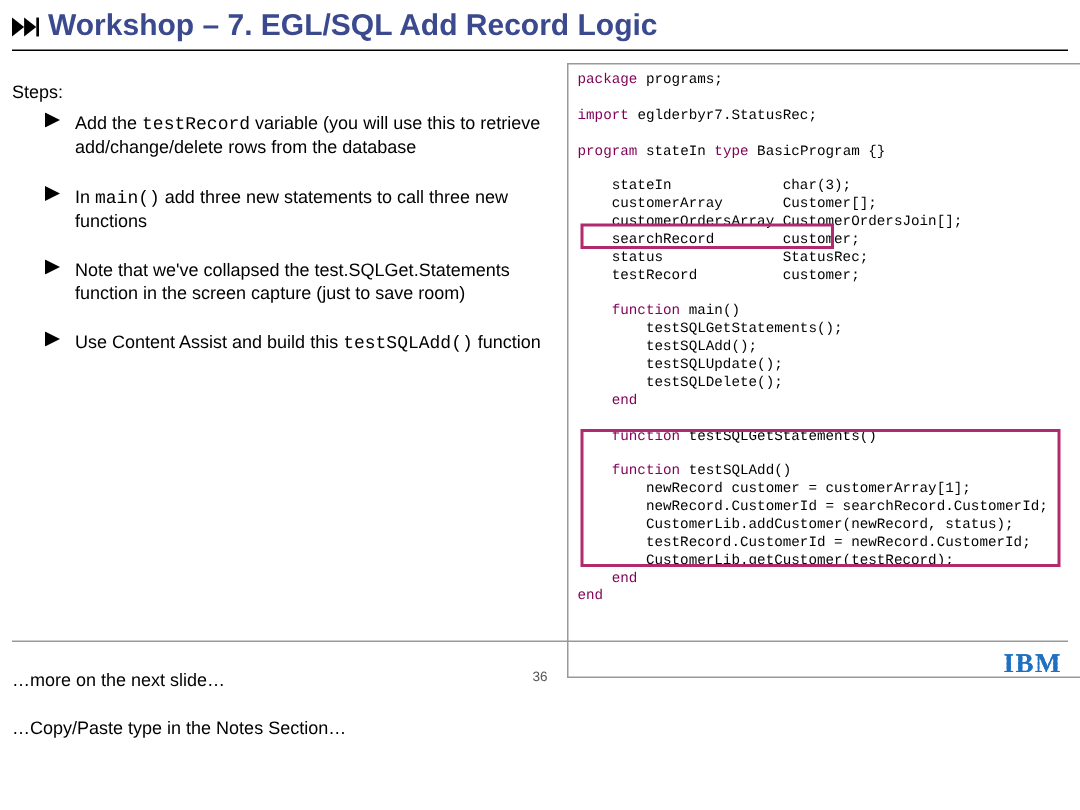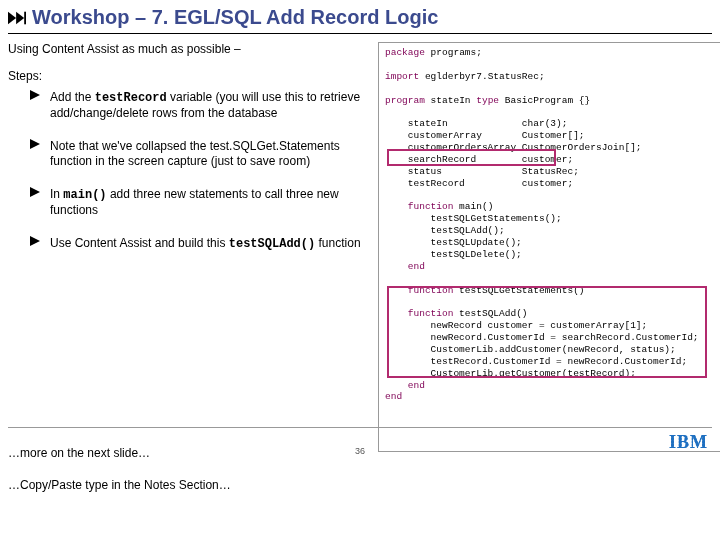--- a/index.html
+++ b/index.html
@@ -68,21 +68,21 @@
   }
   .step-bullet {
     position: absolute;
     left: 0;
     top: 0;
     width: 10px;
     height: 10px;
   }
   .mono {
     font-family: "Courier New", monospace;
-    font-weight: bold;
+    font-weight: normal;
   }
   .boldu {
     font-weight: bold;
     text-decoration: underline;
   }
   .more1 {
     position: absolute;
     left: 8px;
     top: 446px;
     font-size: 12px;
@@ -168,43 +168,42 @@
       <polygon points="0,0 9,7 0,14"></polygon>
       <polygon points="9,0 18,7 9,14"></polygon>
       <rect x="18" y="0" width="2" height="14"></rect>
     </svg>
     <span class="title-text">Workshop – 7. EGL/SQL Add Record Logic</span>
   </div>
   <div class="title-underline"></div>
 
   <div class="body-left">
     <div class="intro">
-      <span>Using Content Assist as much as possible –</span>
     </div>
 
     <div class="steps-label">Steps:</div>
 
     <div class="step-list">
       <div class="step">
         <svg class="step-bullet" viewBox="0 0 10 10">
             <polygon points="0,0 10,5 0,10" fill="#000"></polygon>
           </svg>
         <span>Add the </span><span class="mono">testRecord</span><span> variable (you will use this to retrieve add/change/delete rows from the database</span>
       </div>
       <div class="step">
         <svg class="step-bullet" viewBox="0 0 10 10">
             <polygon points="0,0 10,5 0,10" fill="#000"></polygon>
           </svg>
+        <span>In </span><span class="mono">main()</span><span> add three new statements to call three new functions</span>
+      </div>
+      <div class="step">
+        <svg class="step-bullet" viewBox="0 0 10 10">
+            <polygon points="0,0 10,5 0,10" fill="#000"></polygon>
+          </svg>
         <span>Note that we've collapsed the test.SQLGet.Statements function in the screen capture (just to save room)</span>
-      </div>
-      <div class="step">
-        <svg class="step-bullet" viewBox="0 0 10 10">
-            <polygon points="0,0 10,5 0,10" fill="#000"></polygon>
-          </svg>
-        <span>In </span><span class="mono">main()</span><span> add three new statements to call three new functions</span>
       </div>
       <div class="step">
         <svg class="step-bullet" viewBox="0 0 10 10">
             <polygon points="0,0 10,5 0,10" fill="#000"></polygon>
           </svg>
         <span>Use Content Assist and build this </span><span class="mono">testSQLAdd()</span><span> function</span>
       </div>
     </div>
   </div>
 

